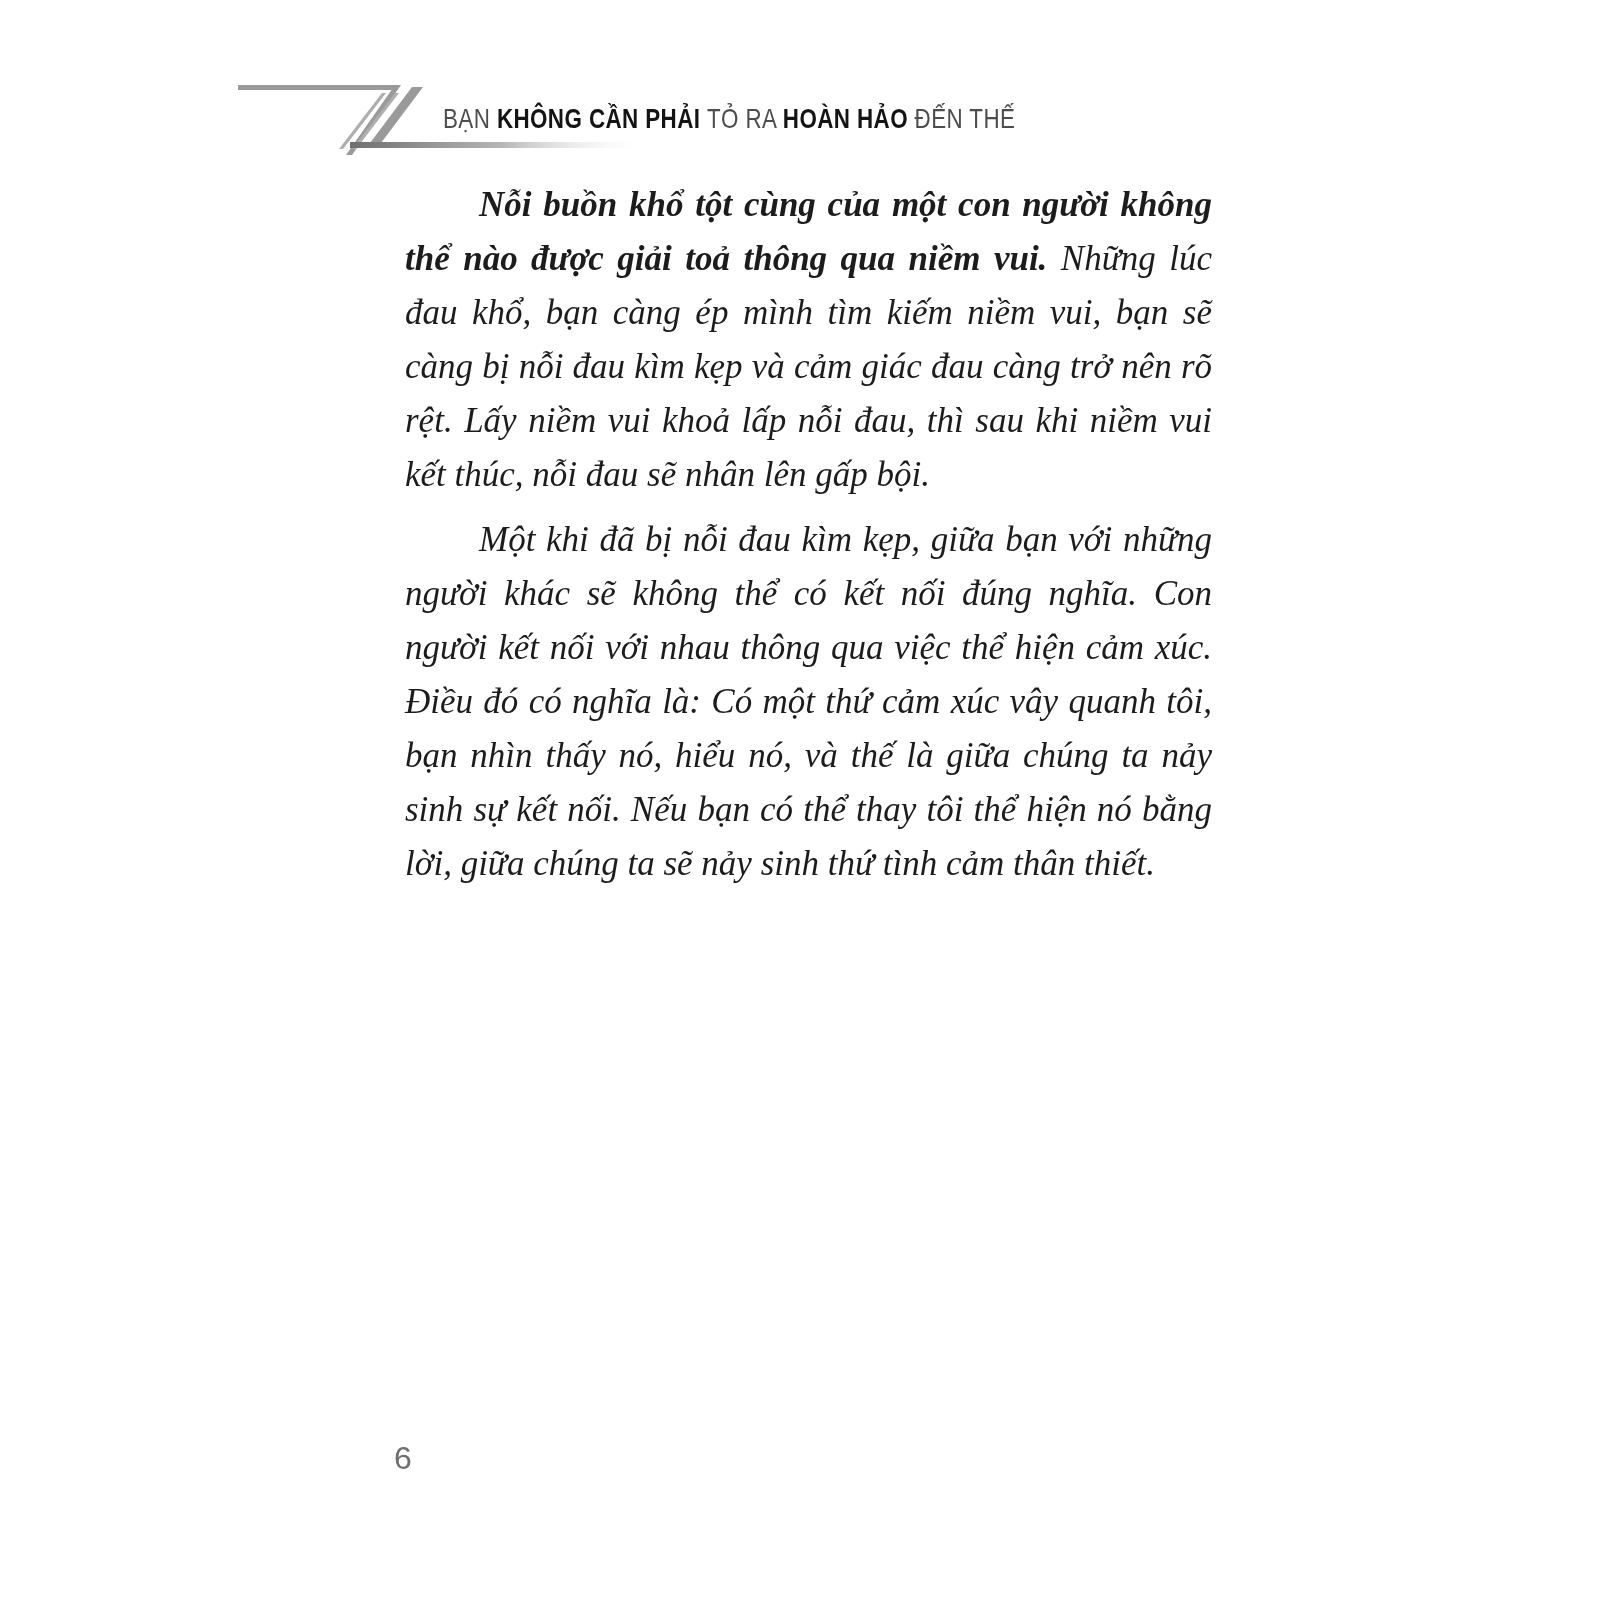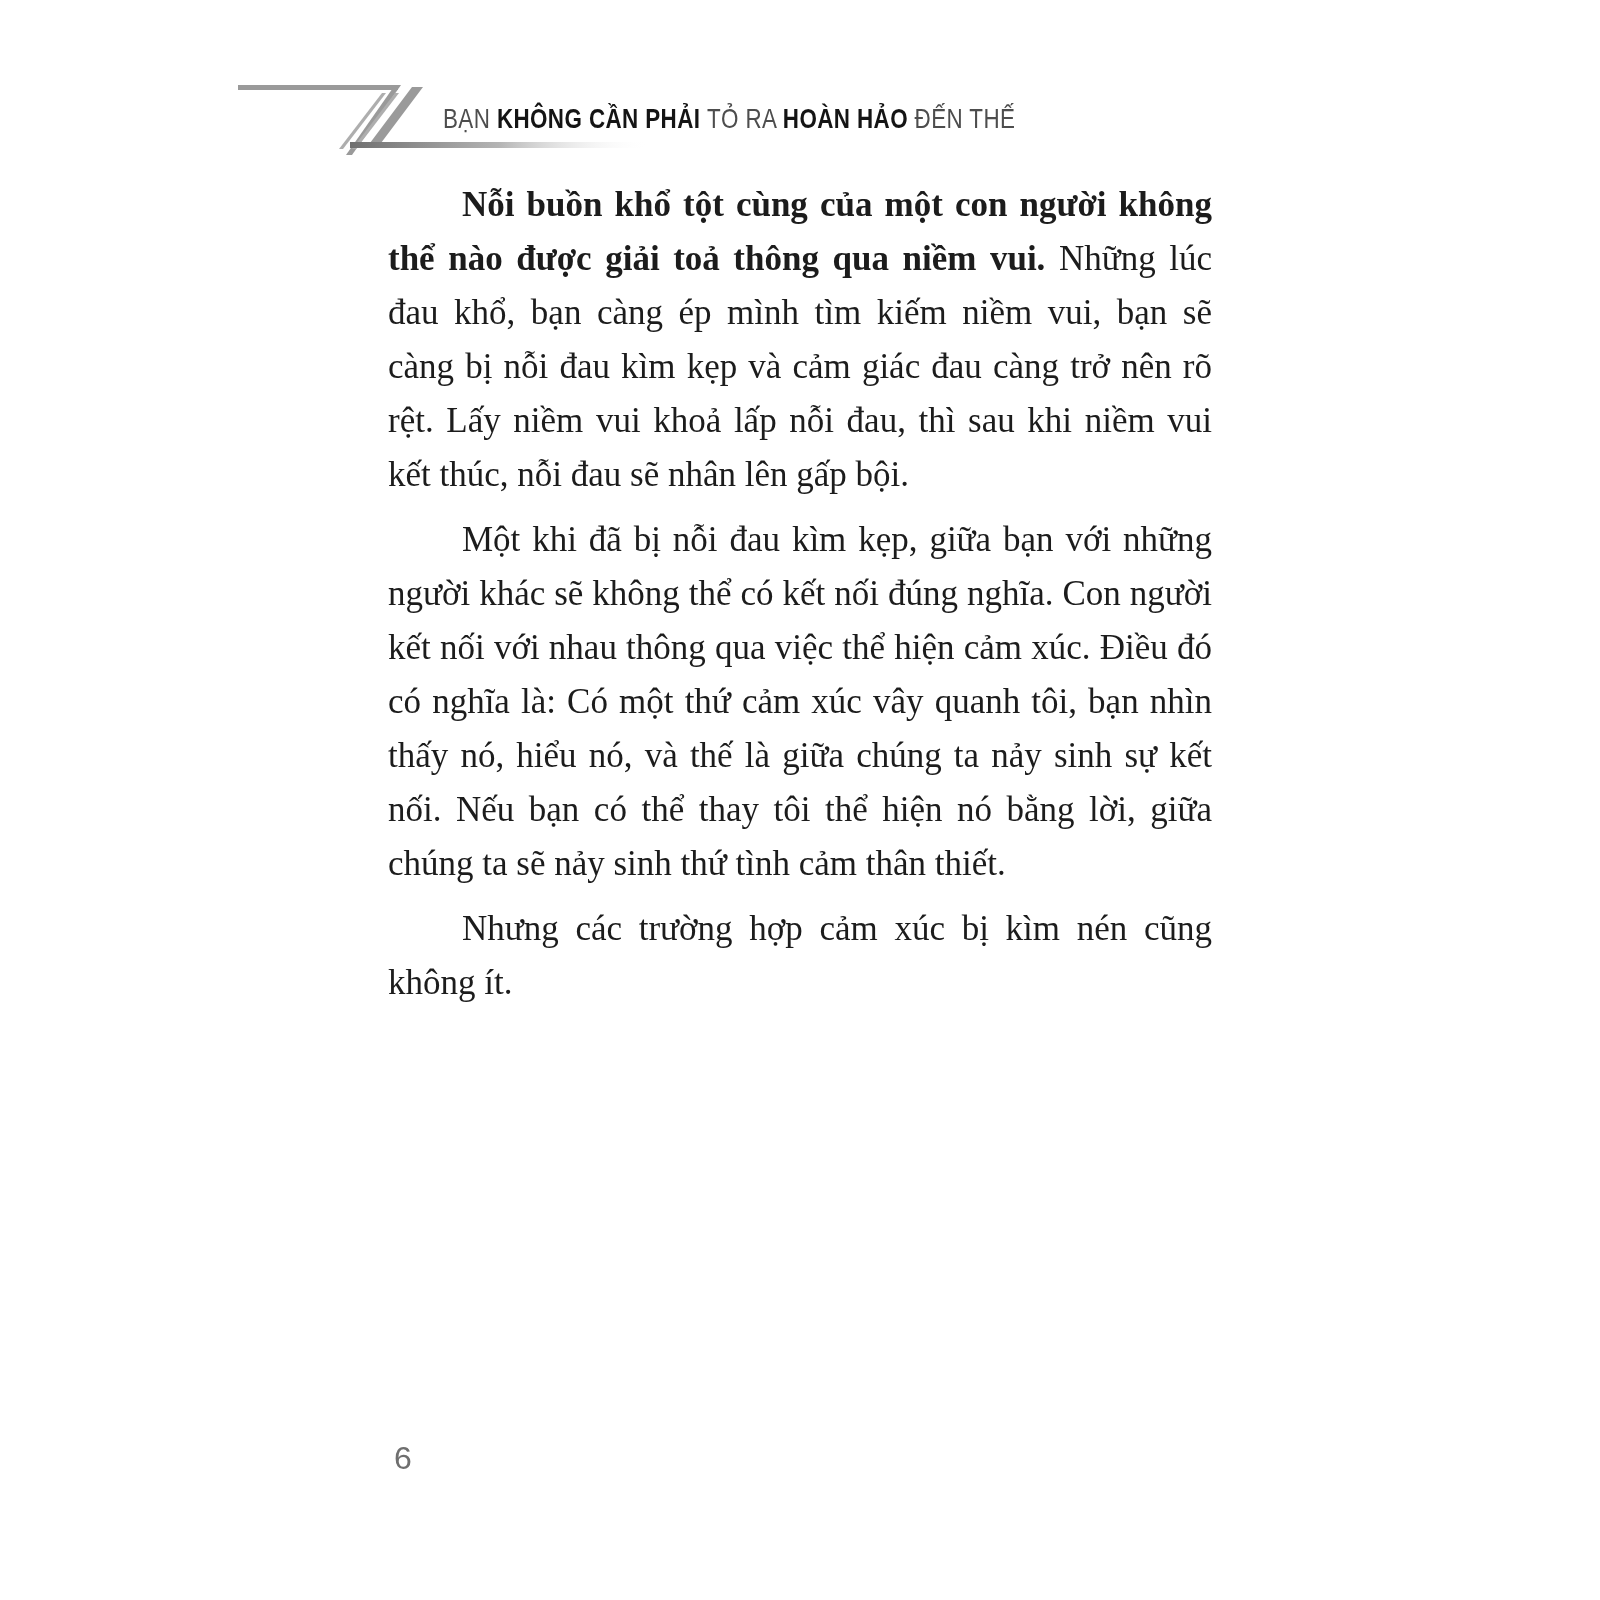--- a/index.html
+++ b/index.html
@@ -38,22 +38,23 @@
     position: absolute;
     left: 388px;
     top: 178px;
     width: 824px;
     font-size: 35px;
     line-height: 54px;
     color: #1c1c1c;
     text-align: justify;
   }
   .content p {
-    margin: 0 0 11px 0;
+    margin: 0 0 11px 17px;
     text-indent: 74px;
+    font-style: italic;
   }
   .content .b { font-weight: 700; }
 
   
   .page-number {
     position: absolute;
     left: 394px;
     top: 1440px;
     font-family: "Liberation Sans", sans-serif;
     font-weight: 300;
@@ -93,18 +94,17 @@
 
   <div class="content">
     <p><span class="b">Nỗi buồn khổ tột cùng của một con người không thể nào được giải toả thông qua niềm vui.</span><span> Những lúc đau khổ, bạn càng ép mình tìm kiếm niềm vui, bạn sẽ càng bị nỗi đau kìm kẹp và cảm giác đau càng trở nên rõ rệt. Lấy niềm vui khoả lấp nỗi đau, thì sau khi niềm vui kết thúc, nỗi đau sẽ nhân lên gấp bội.</span></p>
 
     <p><span>Một khi đã bị nỗi đau kìm kẹp, giữa bạn với những người khác sẽ không thể có kết nối đúng nghĩa. Con người kết nối với nhau thông qua việc thể hiện cảm xúc. Điều đó có nghĩa là: Có một thứ cảm xúc vây quanh tôi, bạn nhìn thấy nó, hiểu nó, và thế là giữa chúng ta nảy sinh sự kết nối. Nếu bạn có thể thay tôi thể hiện nó bằng lời, giữa chúng ta sẽ nảy sinh thứ tình cảm thân thiết.</span></p>
 
 
 
 
 
-    <p><span>Nhưng các trường hợp cảm xúc bị kìm nén cũng không ít.</span></p>
   </div>
 
   <div class="page-number">6</div>
 
 </div>
 
 </body></html>

